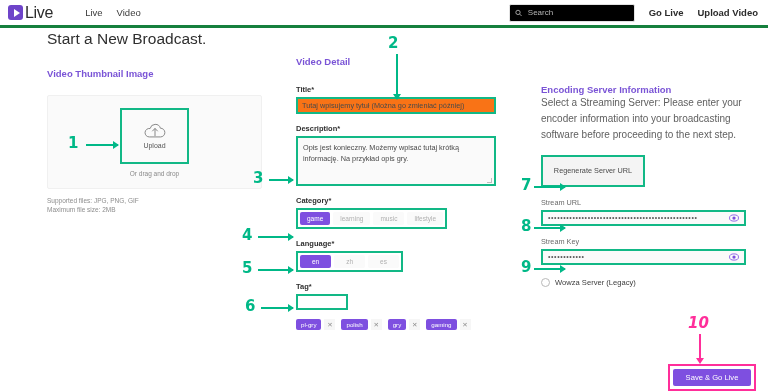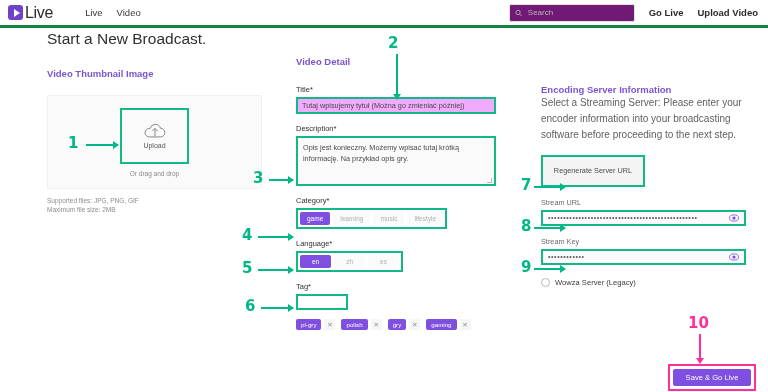--- a/index.html
+++ b/index.html
@@ -52,21 +52,21 @@
     display: flex;
     align-items: center;
     gap: 14px;
   }
   .search-box {
     width: 126px; height: 17px;
     border: 1px solid #e2e2e2;
     border-radius: 2px;
     display: flex; align-items: center;
     padding: 8px 5px; gap: 4px;
-    background: #701a75;
+    background: #000000;
   }
   .search-box input {
     border: none; outline: none;
     font-size: 8px; color: #9a9a9a;
     font-family: "Liberation Sans", sans-serif;
     width: 100%; background: transparent;
   }
   .search-box input::placeholder { color: #b5b5b5; }
   .mag { stroke: #bbb; fill: none; stroke-width: 1.4; }
   .hdr-action { font-size: 9.5px; color: #2b2b2b; font-weight: bold; cursor: pointer; }
@@ -112,29 +112,29 @@
   .drag-text { font-size: 6.5px; color: #8a8a8a; margin-top: 6px; }
   .support-text {
     margin-top: 7px;
     font-size: 6.5px; color: #8d8d8d;
     line-height: 1.45;
   }
 
   
   .fld-label {
     font-size: 7.5px;
-    font-weight: normal;
+    font-weight: bold;
     color: #2f2f2f;
     margin-top: 10px;
     margin-bottom: 3px;
   }
   .hl { border: 2px solid #12b886; }
   .txt-input {
     width: 200px; height: 17px;
-    background: #f0abfc;
+    background: #f97316;
     display: flex; align-items: center;
     padding: 0 4px;
     font-size: 7.3px;
     color: #4a4a4a;
   }
   .txt-area {
     width: 200px; height: 50px;
     background: #fafafa;
     padding: 4px 5px;
     font-size: 7.3px;
@@ -262,21 +262,21 @@
   }
 
   
   .ann {
     position: absolute;
     font-size: 15px;
     font-weight: bold;
     color: #00b887;
     font-family: "DejaVu Sans", sans-serif;
   }
-  .ann.pink { color: #ff2e9a; }
+  .ann.pink { color: #ff2e9a; font-style: italic; }
   .arrow-h {
     position: absolute;
     height: 2px;
     background: #00b887;
   }
   .arrow-h::after {
     content: "";
     position: absolute;
     right: -1px; top: -3px;
     border-left: 6px solid #00b887;

